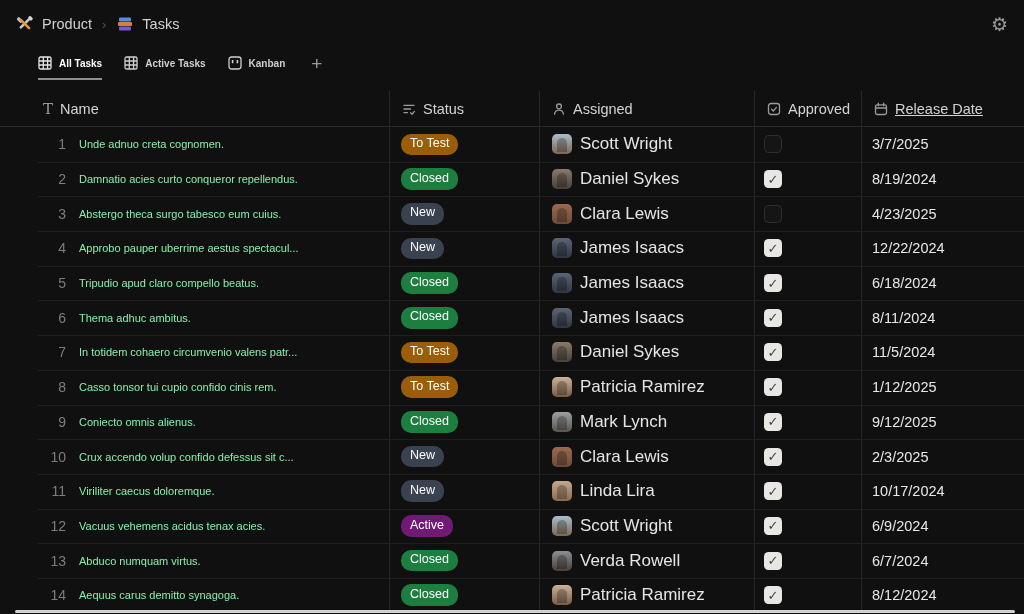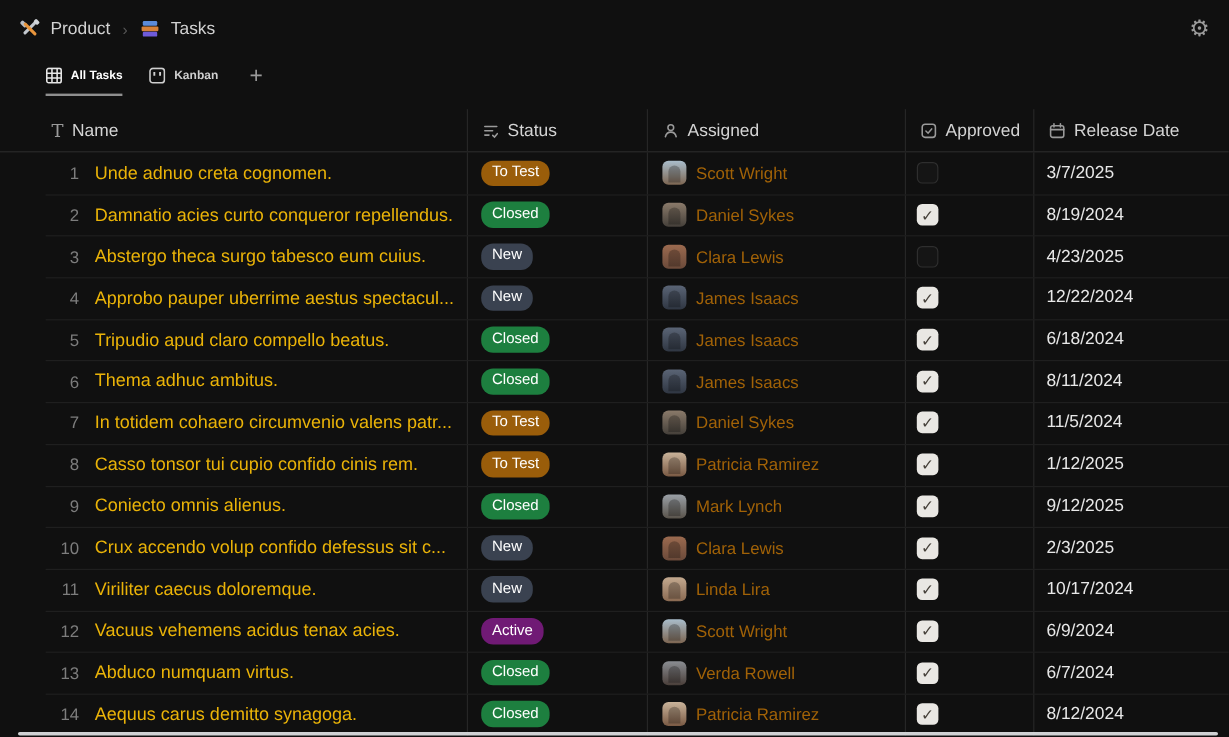--- a/index.html
+++ b/index.html
@@ -23,40 +23,40 @@
          color:#cfcfcf; height:32px; cursor:pointer; border-bottom:2px solid transparent; }
   .tab.active { color:#ffffff; border-bottom:2px solid #8f8f8f; }
   .tab svg { display:block; }
   .tab-add { color:#9a9a9a; font-size:19px; font-weight:400; cursor:pointer; padding:0 4px; }
   
   .table { margin-top:11px; }
   .tr, .thead { display:grid; grid-template-columns:390px 150px 215px 107px 162px; }
   .thead { height:36px; border-bottom:1px solid #2a2a2a; }
   .th { display:flex; align-items:center; gap:7px; font-size:14.5px; color:#d4d4d4;
         font-weight:500; padding-left:12px; border-right:1px solid #262626; cursor:pointer; }
-  .th:last-child { border-right:none; }
+  .th:last-child { border-right:none;text-decoration:underline; }
   .th.name-h { padding-left:43px; }
   .th .hicon { color:#9a9a9a; display:flex; align-items:center; }
   .t-glyph { font-family:"DejaVu Serif","Liberation Serif",serif; font-size:15px; color:#9a9a9a; }
   .tr { height:34.7px; position:relative; }
   .tr::after { content:""; position:absolute; left:38px; right:0; top:0; height:1px; background:#1f1f1f; }
   .tr:first-child::after { display:none; }
   .td { display:flex; align-items:center; border-right:1px solid #262626; overflow:hidden; }
   .td:last-child { border-right:none; }
   .name-cell { padding-left:38px; }
   .num { width:28px; text-align:right; color:#7d7d7d; font-size:14px; flex:none; }
-  .task-name { margin-left:13px; font-size:15px; color:#eab308; white-space:nowrap; }
+  .task-name { margin-left:13px; font-size:11px; color:#86efac; white-space:nowrap; }
   .status-cell { padding-left:11px; }
   .badge { display:inline-block; padding:2.5px 9px 3.5px; border-radius:10px;
            font-size:12.5px; font-weight:500; color:#fff; line-height:1.25; cursor:pointer; }
   .assigned-cell { padding-left:12px; gap:8px; }
   .avatar { width:20px; height:20px; border-radius:5px; flex:none; position:relative; overflow:hidden; }
   .avatar::after { content:""; position:absolute; left:5px; top:4px; width:10px; height:14px;
                    border-radius:5px 5px 0 0; background:rgba(0,0,0,.25); }
-  .assignee-name { font-size:14px; color:#a16207; white-space:nowrap; }
+  .assignee-name { font-size:17px; color:#e5e5e5; white-space:nowrap; }
   .approved-cell { padding-left:9px; }
   .checkbox { width:18px; height:18px; border-radius:4.5px; display:flex; align-items:center;
               justify-content:center; cursor:pointer; }
   .checkbox.checked { background:#e9e7e3; }
   .checkbox.unchecked { background:#151515; border:1px solid #2e2e2e; }
   .checkbox .check { display:none; color:#46413a; font-size:13px; font-weight:700; line-height:1; }
   .checkbox.checked .check { display:block; }
   .date-cell { padding-left:10px; font-size:14.5px; color:#e8e8e8; }
   
   .hscrollbar { position:absolute; bottom:1px; left:15px; right:9px; height:3px;
@@ -99,20 +99,29 @@
       <svg width="14" height="14" viewBox="0 0 14 14" fill="none" stroke="#e6e6e6" stroke-width="1.3">
         <rect x="1" y="1" width="12" height="12" rx="1.6"></rect>
           <path d="M1 5h12M1 9h12M5.3 1v12M9.6 1v12"></path>
       </svg>
     </span>
     <span>All Tasks</span>
   </div>
   <div class="tab">
     <span>
       <svg width="14" height="14" viewBox="0 0 14 14" fill="none" stroke="#cfcfcf" stroke-width="1.3">
+        <rect x="1" y="1" width="12" height="12" rx="1.6"></rect>
+          <path d="M1 5h12M1 9h12M5.3 1v12M9.6 1v12"></path>
+      </svg>
+    </span>
+    <span>Active Tasks</span>
+  </div>
+  <div class="tab">
+    <span>
+      <svg width="14" height="14" viewBox="0 0 14 14" fill="none" stroke="#cfcfcf" stroke-width="1.3">
         <rect x="1" y="1" width="12" height="12" rx="2.4"></rect>
           <path d="M4.6 4v3.2M9.4 4v3.2" stroke-width="1.6"></path>
       </svg>
     </span>
     <span>Kanban</span>
   </div>
   <span class="tab-add">+</span>
 </div>
 
 <div class="table">

